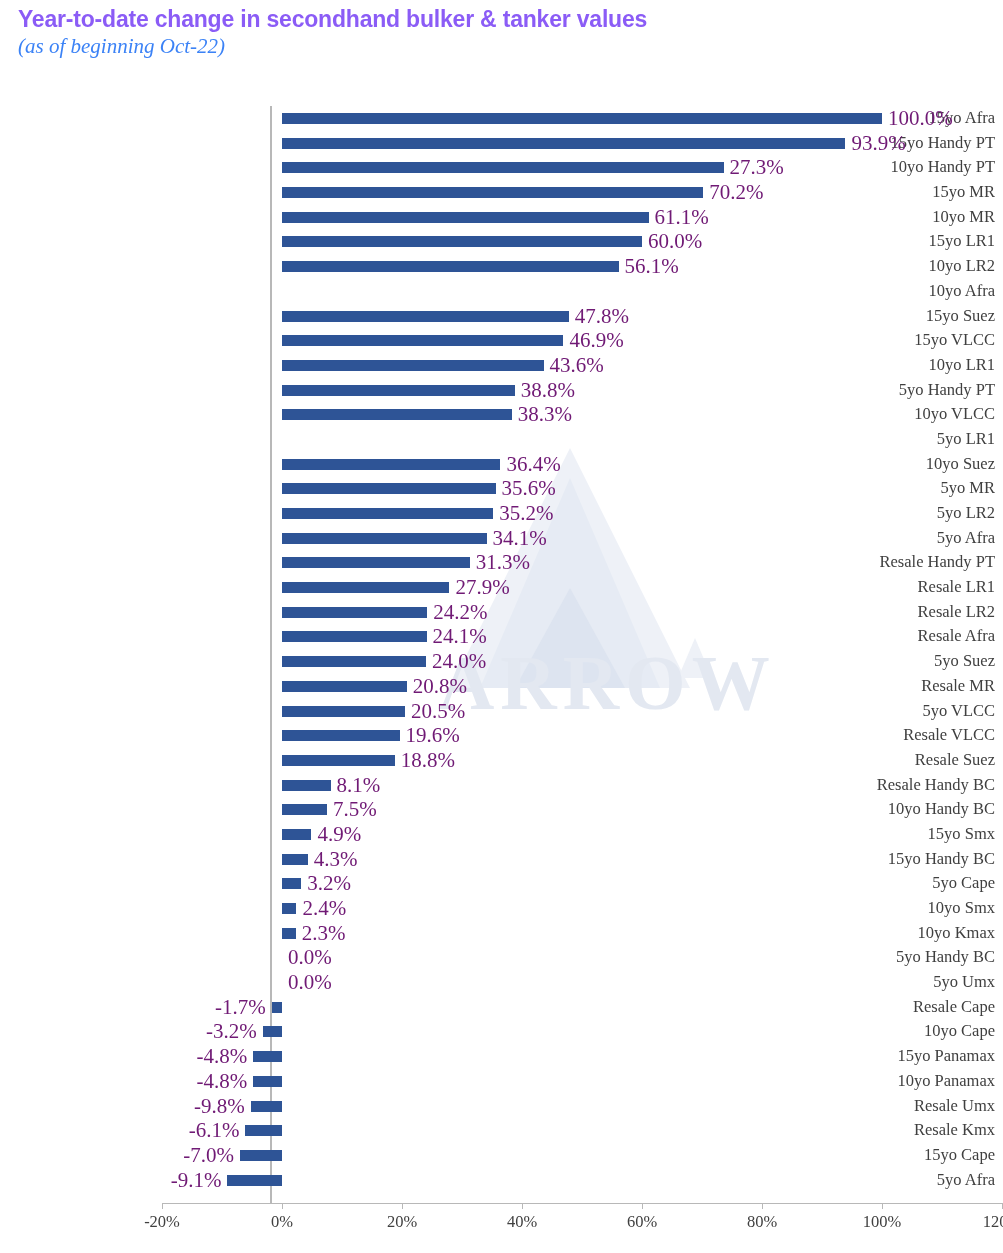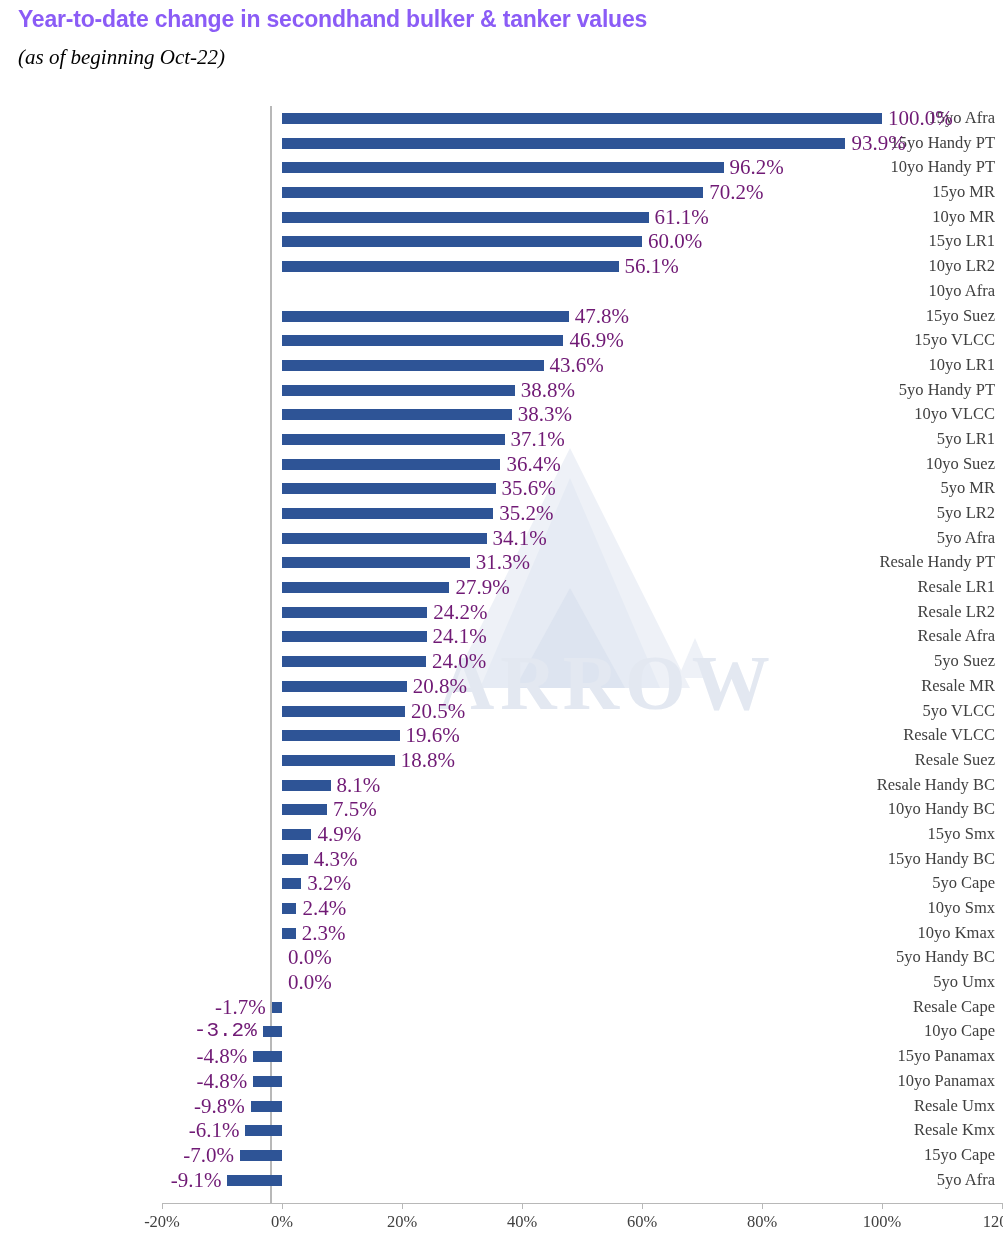--- a/index.html
+++ b/index.html
@@ -28,22 +28,22 @@
     font-size: 23px;
     font-weight: bold;
     color: #8b5cf6;
     letter-spacing: -0.2px;
     white-space: nowrap;
   }
   #chart-subtitle {
     font-family: "Liberation Serif", serif;
     font-style: italic;
     font-size: 21px;
-    color: #000000;
-    margin-top: 12px;
+    color: #3b82f6;
+    margin-top: 1px;
     white-space: nowrap;
   }
 
   
   #plot-wrap {
     position: absolute;
     left: 0;
     top: 98px;
     width: 1003px;
     height: 1155px;
@@ -194,21 +194,21 @@
         <div class="cat-label">15yo Handy PT</div>
         <div class="bar-area">
           <div class="bar" style="left: 120px; width: 563.4px; background: rgb(46, 84, 150);"></div>
           <div class="val-label" style="left: 689.4px;">93.9%</div>
         </div>
       </div>
       <div class="row">
         <div class="cat-label">10yo Handy PT</div>
         <div class="bar-area">
           <div class="bar" style="left: 120px; width: 441.6px; background: rgb(46, 84, 150);"></div>
-          <div class="val-label" style="left: 567.6px;">96.2%</div>
+          <div class="val-label" style="left: 567.6px;">27.3%</div>
         </div>
       </div>
       <div class="row">
         <div class="cat-label">15yo MR</div>
         <div class="bar-area">
           <div class="bar" style="left: 120px; width: 421.2px; background: rgb(46, 84, 150);"></div>
           <div class="val-label" style="left: 547.2px;">70.2%</div>
         </div>
       </div>
       <div class="row">
@@ -265,24 +265,20 @@
       </div>
       <div class="row">
         <div class="cat-label">10yo VLCC</div>
         <div class="bar-area">
           <div class="bar" style="left: 120px; width: 229.8px; background: rgb(46, 84, 150);"></div>
           <div class="val-label" style="left: 355.8px;">38.3%</div>
         </div>
       </div>
       <div class="row">
         <div class="cat-label">5yo LR1</div>
-        <div class="bar-area">
-          <div class="bar" style="left: 120px; width: 222.6px; background: rgb(46, 84, 150);"></div>
-          <div class="val-label" style="left: 348.6px;">37.1%</div>
-        </div>
       </div>
       <div class="row">
         <div class="cat-label">10yo Suez</div>
         <div class="bar-area">
           <div class="bar" style="left: 120px; width: 218.4px; background: rgb(46, 84, 150);"></div>
           <div class="val-label" style="left: 344.4px;">36.4%</div>
         </div>
       </div>
       <div class="row">
         <div class="cat-label">5yo MR</div>
@@ -435,21 +431,21 @@
         <div class="cat-label">Resale Cape</div>
         <div class="bar-area">
           <div class="bar" style="left: 109.8px; width: 10.2px; background: rgb(46, 84, 150);"></div>
           <div class="val-label" style="right: 736.2px;">-1.7%</div>
         </div>
       </div>
       <div class="row">
         <div class="cat-label">10yo Cape</div>
         <div class="bar-area">
           <div class="bar" style="left: 100.8px; width: 19.2px; background: rgb(46, 84, 150);"></div>
-          <div class="val-label" style="right: 745.2px; font-family: Liberation Mono, monospace;">-3.2%</div>
+          <div class="val-label" style="right: 745.2px;">-3.2%</div>
         </div>
       </div>
       <div class="row">
         <div class="cat-label">15yo Panamax</div>
         <div class="bar-area">
           <div class="bar" style="left: 91.2px; width: 28.8px; background: rgb(46, 84, 150);"></div>
           <div class="val-label" style="right: 754.8px;">-4.8%</div>
         </div>
       </div>
       <div class="row">

